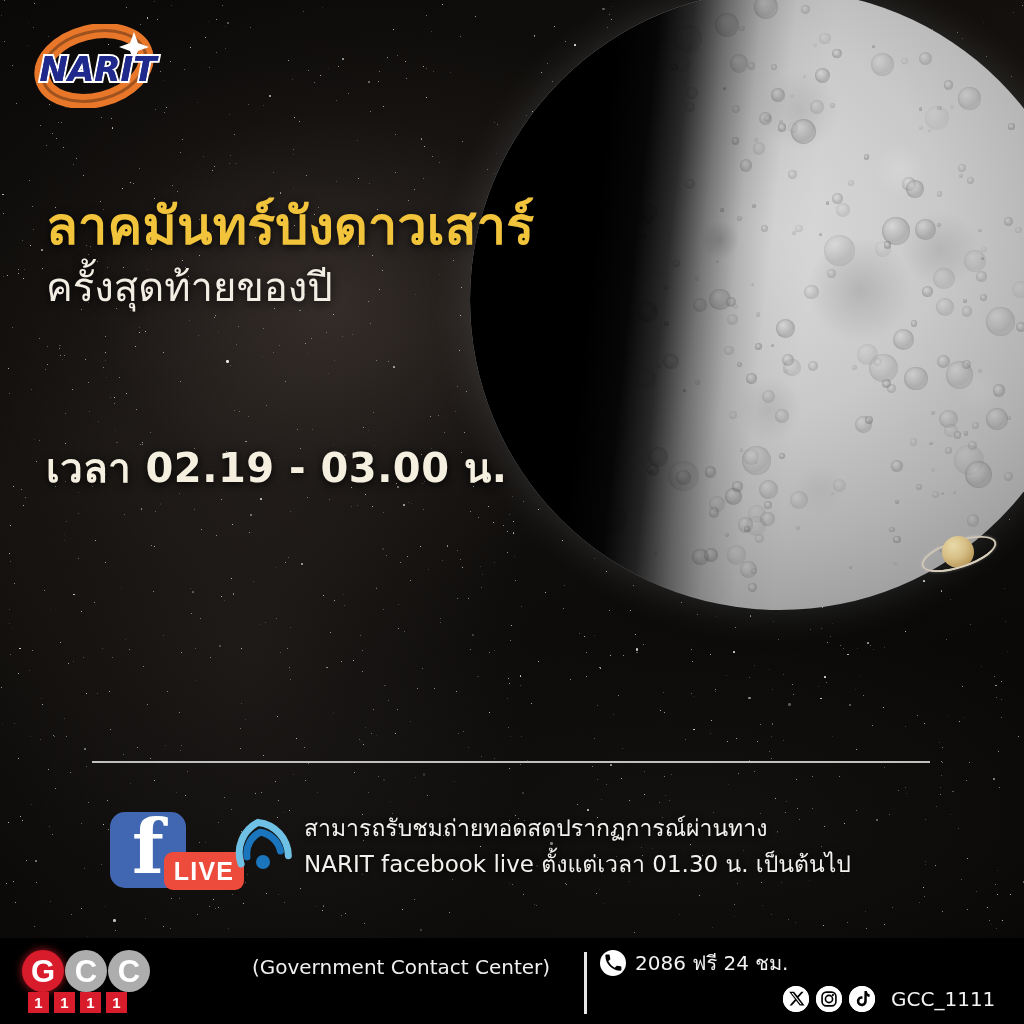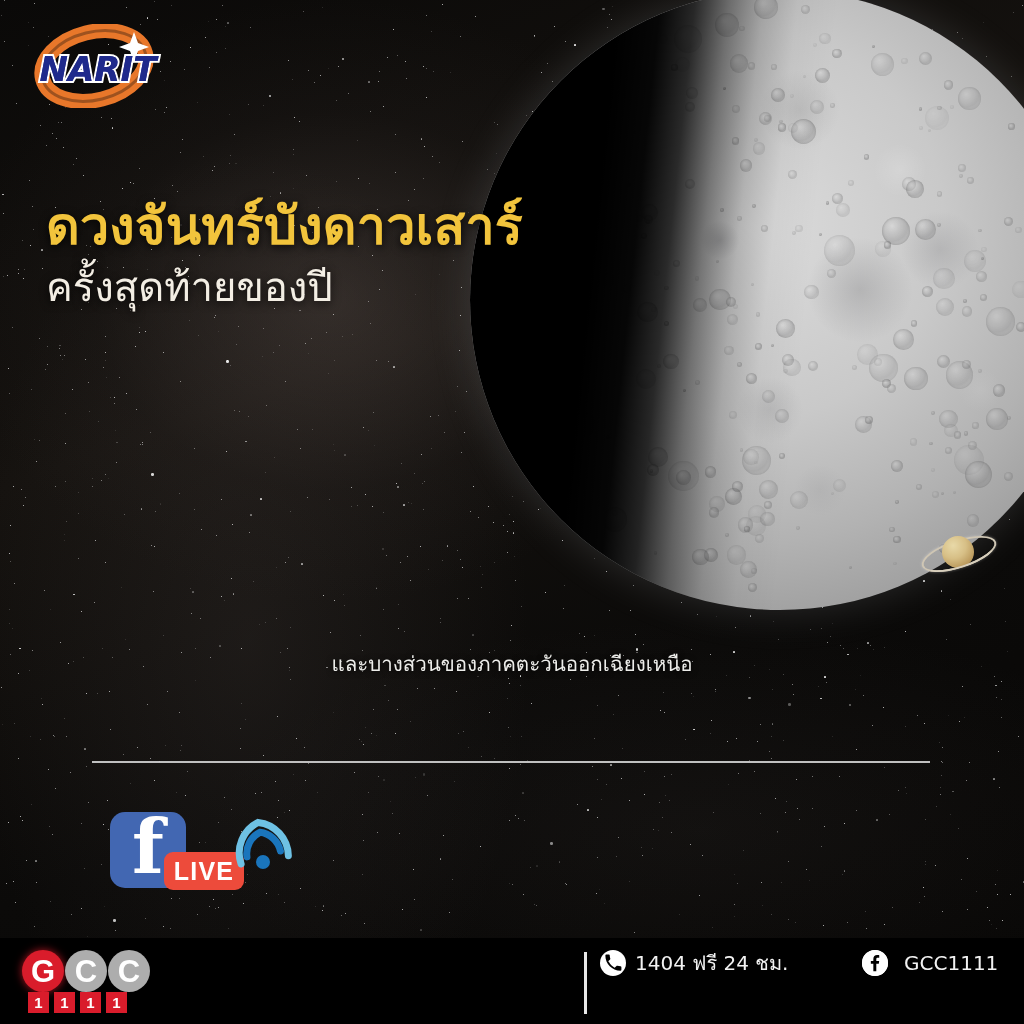--- a/index.html
+++ b/index.html
@@ -1497,46 +1497,50 @@
     <svg width="140" height="84" viewBox="0 0 140 84">
       <ellipse cx="64" cy="42" rx="53" ry="34" fill="none" stroke="#E8772A" stroke-width="15" transform="rotate(-14 64 42)"></ellipse>
       <ellipse cx="64" cy="42" rx="53" ry="34" fill="none" stroke="#140f0c" stroke-width="3" opacity=".35" transform="rotate(-14 64 42)"></ellipse>
       <path d="M104 8 l4 11 11 4 -11 4 -4 11 -4 -11 -11 -4 11 -4 z" fill="#ffffff"></path>
       <text x="68" y="57" text-anchor="middle" font-family="DejaVu Sans, Liberation Sans, sans-serif" font-size="34" font-weight="700" font-style="italic" fill="#1F2A8C" stroke="#ffffff" stroke-width="4" paint-order="stroke">NARIT</text>
       <text x="68" y="57" text-anchor="middle" font-family="DejaVu Sans, Liberation Sans, sans-serif" font-size="34" font-weight="700" font-style="italic" fill="#1F2A8C">NARIT</text>
     </svg>
   </div>
 
   <div class="headline">
-    <div class="h-title">ดวงจันทร์บังดาวเสาร์</div>
+    <div class="h-title">ลาคมันทร์บังดาวเสาร์</div>
     <div class="h-sub">ครั้งสุดท้ายของปี</div>
   </div>
 
   <div class="when">
+    <div class="w-time">เวลา 02.19 - 03.00 น.</div>
   </div>
 
   <div class="note">
-    <div>และบางส่วนของภาคตะวันออกเฉียงเหนือ</div>
   </div>
 
   <div class="divider"></div>
 
   <div class="liverow">
     <div class="fb-square">
       <span>f</span>
     </div>
     <div class="live-badge">
       <span>LIVE</span>
     </div>
     <div class="waves">
       <svg width="62" height="72" viewBox="0 0 62 72">
         <circle cx="31" cy="50" r="7" fill="#1A75BC"></circle>
         <path d="M14 42 A24 24 0 0 1 31 20 A24 24 0 0 1 48 42" fill="none" stroke="#1A75BC" stroke-width="7" stroke-linecap="round" transform="rotate(-10 31 38)"></path>
         <path d="M7 48 A34 34 0 0 1 31 10 A34 34 0 0 1 55 48" fill="none" stroke="#6EC1E4" stroke-width="7" stroke-linecap="round" transform="rotate(-10 31 38)"></path>
       </svg>
+    </div>
+    <div class="live-text">
+      <div>สามารถรับชมถ่ายทอดสดปรากฏการณ์ผ่านทาง</div>
+      <div>NARIT facebook live ตั้งแต่เวลา 01.30 น. เป็นต้นไป</div>
     </div>
   </div>
 
   <div class="footer">
     <div class="foot-left">
       <div class="gcc">
         <div class="gcc-row1">
           <div class="gcc-circ gcc-g">G</div>
           <div class="gcc-circ gcc-c">C</div>
           <div class="gcc-circ gcc-c">C</div>
@@ -1544,40 +1548,57 @@
         <div class="gcc-row2">
           <div class="gcc-sq">1</div>
           <div class="gcc-sq">1</div>
           <div class="gcc-sq">1</div>
           <div class="gcc-sq">1</div>
         </div>
       </div>
     </div>
 
     <div class="foot-center">
+      <div>(Government Contact Center)</div>
     </div>
   </div>
 
   <div class="vline"></div>
 
   <div class="foot-right">
 
     <div class="fr-line l1">
       <span class="ico-c">
         <svg width="18" height="18" viewBox="0 0 24 24">
             <path fill="#000" d="M6.6 10.8c1.7 3.3 4.3 5.9 7.6 7.6l2.5-2.5c.3-.3.8-.4 1.2-.3 1.3.4 2.7.7 4.1.7.7 0 1.2.5 1.2 1.2V21c0 .7-.5 1.2-1.2 1.2C10.9 22.2 1.8 13.1 1.8 1.9 1.8 1.2 2.3.7 3 .7h3.5c.7 0 1.2.5 1.2 1.2 0 1.4.2 2.8.7 4.1.1.4 0 .9-.3 1.2l-2.5 2.5z"></path>
           </svg>
       </span>
-      <span class="fr-txt">1404 ฟรี 24 ชม.</span>
+      <span class="fr-txt">2086 ฟรี 24 ชม.</span>
     </div>
-    <div class="social-grp s1">
+
+    <div class="social-grp s2">
       <span class="ico-c">
         <svg width="26" height="26" viewBox="0 0 24 24">
             <circle cx="12" cy="12" r="12" fill="#fff"></circle>
-            <path fill="#000" d="M13.2 19.6v-6.8h2.3l.35-2.65H13.2V8.46c0-.77.21-1.29 1.31-1.29h1.4V4.8c-.24-.03-1.07-.1-2.04-.1-2.02 0-3.4 1.23-3.4 3.5v1.95H8.17v2.65h2.3v6.8z"></path>
+            <path fill="#000" d="M16.9 5.2h2.2l-4.8 5.5 5.6 7.4h-4.4l-3.4-4.5-3.9 4.5H6l5.1-5.9L5.7 5.2h4.5l3.1 4.1zm-.8 11.6h1.2L9.2 6.4H7.9z"></path>
           </svg>
       </span>
-      <span class="fr-txt">GCC1111</span>
+      <span class="ico-c">
+        <svg width="26" height="26" viewBox="0 0 24 24">
+            <circle cx="12" cy="12" r="12" fill="#fff"></circle>
+            <g fill="none" stroke="#000" stroke-width="1.5">
+              <rect x="5.6" y="5.6" width="12.8" height="12.8" rx="4"></rect>
+              <circle cx="12" cy="12" r="3.3"></circle>
+            </g>
+            <circle cx="15.6" cy="8.4" r="1.05" fill="#000"></circle>
+          </svg>
+      </span>
+      <span class="ico-c">
+        <svg width="26" height="26" viewBox="0 0 24 24">
+            <circle cx="12" cy="12" r="12" fill="#fff"></circle>
+            <path fill="#000" d="M14.3 4.6h2.2c.15 1.5 1.06 2.75 2.55 3.1v2.25c-.95-.03-1.86-.31-2.64-.82v4.86c0 2.6-2.05 4.6-4.6 4.6-2.53 0-4.55-2-4.55-4.55 0-2.5 2-4.52 4.5-4.52.23 0 .45.02.67.05v2.3a2.27 2.27 0 0 0-.67-.1 2.28 2.28 0 1 0 2.28 2.28z"></path>
+          </svg>
+      </span>
+      <span class="fr-txt">GCC_1111</span>
     </div>
-
   </div>
 
 </div>
 
 </body></html>

